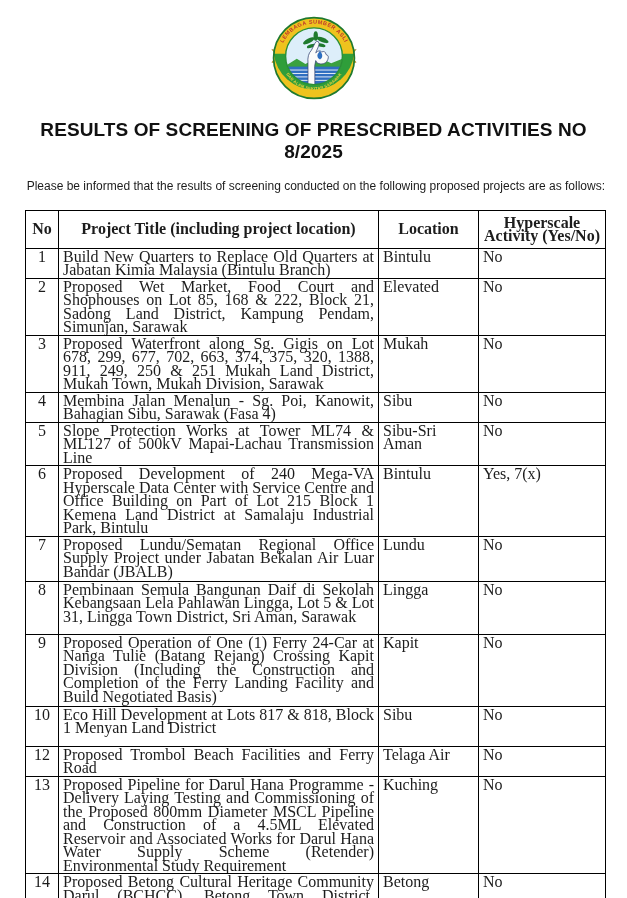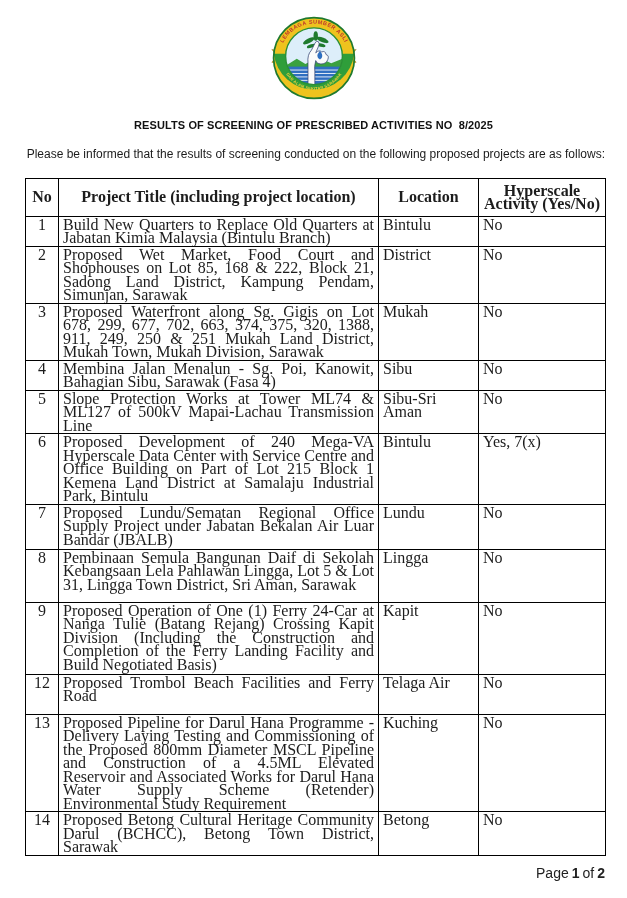--- a/index.html
+++ b/index.html
@@ -3,21 +3,21 @@
 <meta charset="utf-8">
 <style>
   html,body{margin:0;padding:0;background:#ffffff;}
   .page{
     width:627px;height:898px;background:#ffffff;position:relative;
     font-family:"Liberation Sans","DejaVu Sans",sans-serif;color:#1c1c1c;
     overflow:hidden;box-sizing:border-box;padding-top:15px;
   }
   .logo-wrap{text-align:center;height:88px;}
   .doc-title{
-    margin:16px 10px 0 10px;text-align:center;font-size:11px;font-weight:bold;
+    margin:16px 10px 0 10px;text-align:center;font-size:19px;font-weight:bold;
     color:#111;white-space:pre-wrap;letter-spacing:0.1px;
   }
   .intro{
     margin:15px 22px 0 25px;font-size:12px;line-height:16.5px;color:#1c1c1c;
     text-align:right;width:580px;box-sizing:border-box;
   }
   table.screening{
     margin:15px 22px 0 25px;border-collapse:collapse;table-layout:fixed;
     width:580px;font-size:16px;line-height:13.5px;color:#1c1c1c;font-family:Liberation Serif, serif;
   }
@@ -133,21 +133,21 @@
     <tbody>
         <tr>
       <td class="c-no">1</td>
       <td class="c-title">Build New Quarters to Replace Old Quarters at Jabatan Kimia Malaysia (Bintulu Branch)</td>
       <td class="c-loc">Bintulu</td>
       <td class="c-pa">No</td>
     </tr>
         <tr>
       <td class="c-no">2</td>
       <td class="c-title">Proposed Wet Market, Food Court and Shophouses on Lot 85, 168 &amp; 222, Block 21, Sadong Land District, Kampung Pendam, Simunjan, Sarawak</td>
-      <td class="c-loc">District</td>
+      <td class="c-loc">Elevated</td>
       <td class="c-pa">No</td>
     </tr>
         <tr>
       <td class="c-no">3</td>
       <td class="c-title">Proposed Waterfront along Sg. Gigis on Lot 678, 299, 677, 702, 663, 374, 375, 320, 1388, 911, 249, 250 &amp; 251 Mukah Land District, Mukah Town, Mukah Division, Sarawak</td>
       <td class="c-loc">Mukah</td>
       <td class="c-pa">No</td>
     </tr>
         <tr>
       <td class="c-no">4</td>
@@ -176,20 +176,26 @@
         <tr>
       <td class="c-no">8</td>
       <td class="c-title">Pembinaan Semula Bangunan Daif di Sekolah Kebangsaan Lela Pahlawan Lingga, Lot 5 &amp; Lot 31, Lingga Town District, Sri Aman, Sarawak</td>
       <td class="c-loc">Lingga</td>
       <td class="c-pa">No</td>
     </tr>
         <tr>
       <td class="c-no">9</td>
       <td class="c-title">Proposed Operation of One (1) Ferry 24-Car at Nanga Tulie (Batang Rejang) Crossing Kapit Division (Including the Construction and Completion of the Ferry Landing Facility and Build Negotiated Basis)</td>
       <td class="c-loc">Kapit</td>
+      <td class="c-pa">No</td>
+    </tr>
+        <tr>
+      <td class="c-no">10</td>
+      <td class="c-title">Eco Hill Development at Lots 817 &amp; 818, Block 1 Menyan Land District</td>
+      <td class="c-loc">Sibu</td>
       <td class="c-pa">No</td>
     </tr>
         <tr>
       <td class="c-no">12</td>
       <td class="c-title">Proposed Trombol Beach Facilities and Ferry Road</td>
       <td class="c-loc">Telaga Air</td>
       <td class="c-pa">No</td>
     </tr>
         <tr>
       <td class="c-no">13</td>

